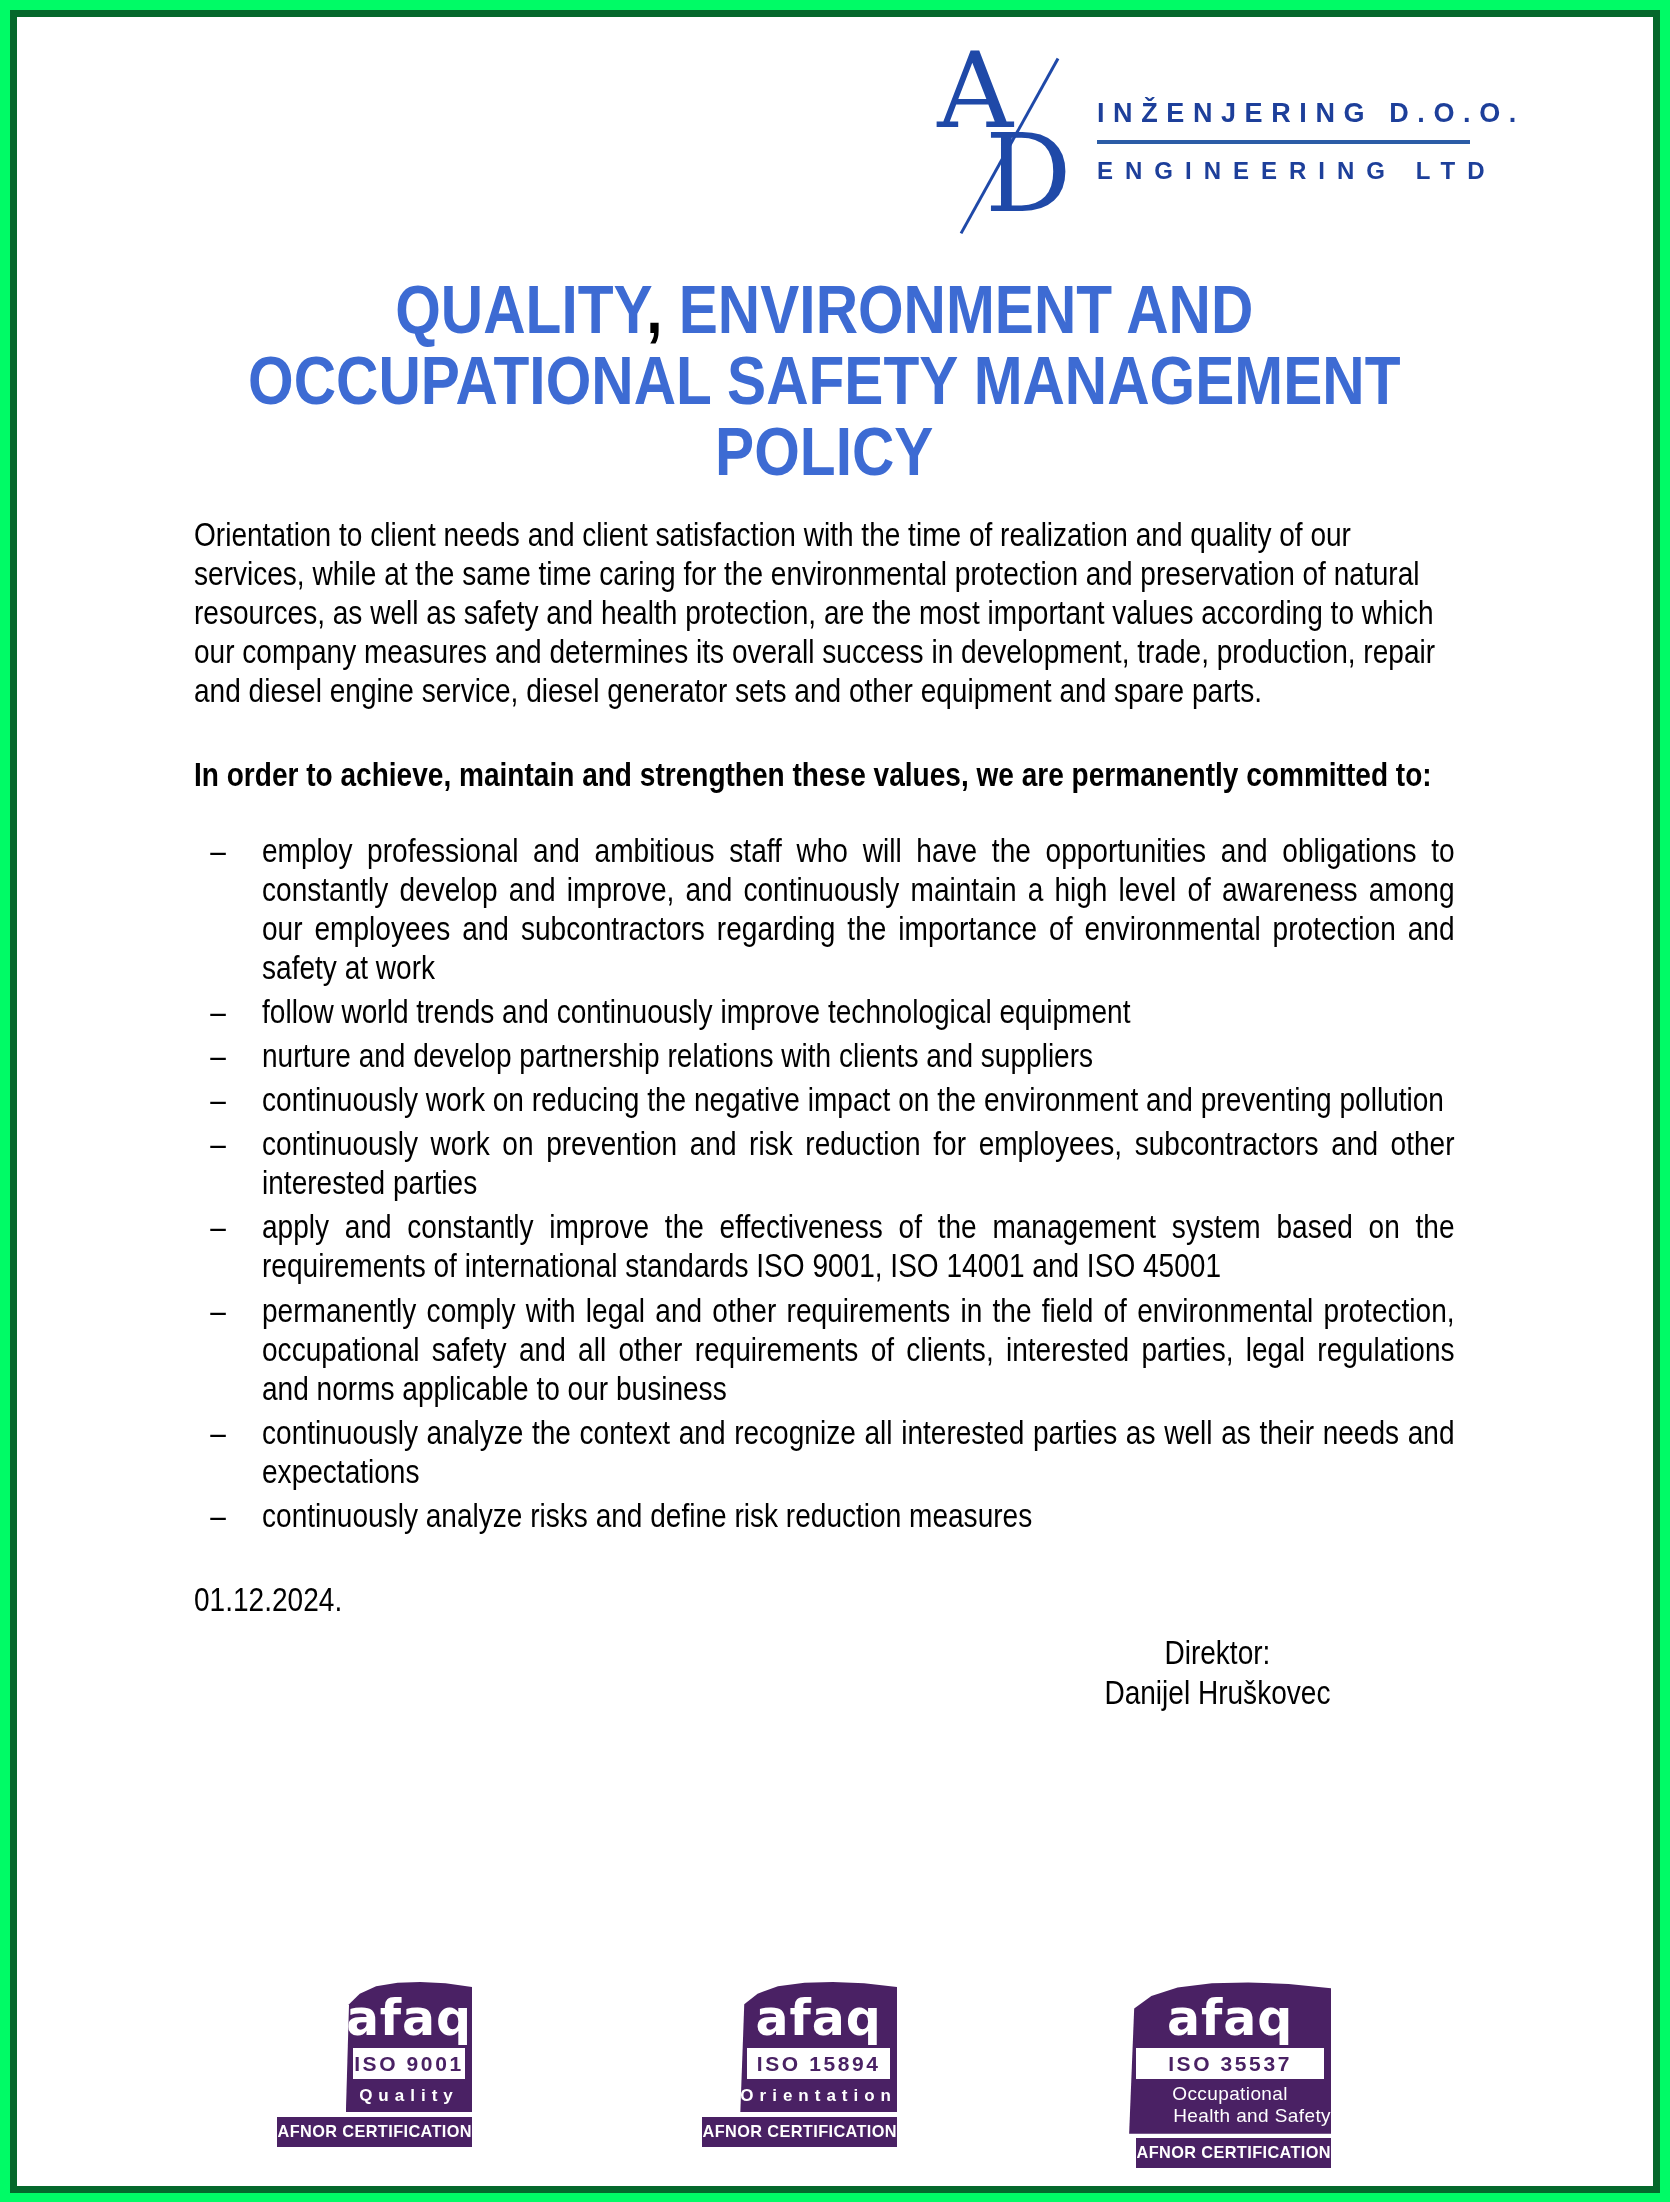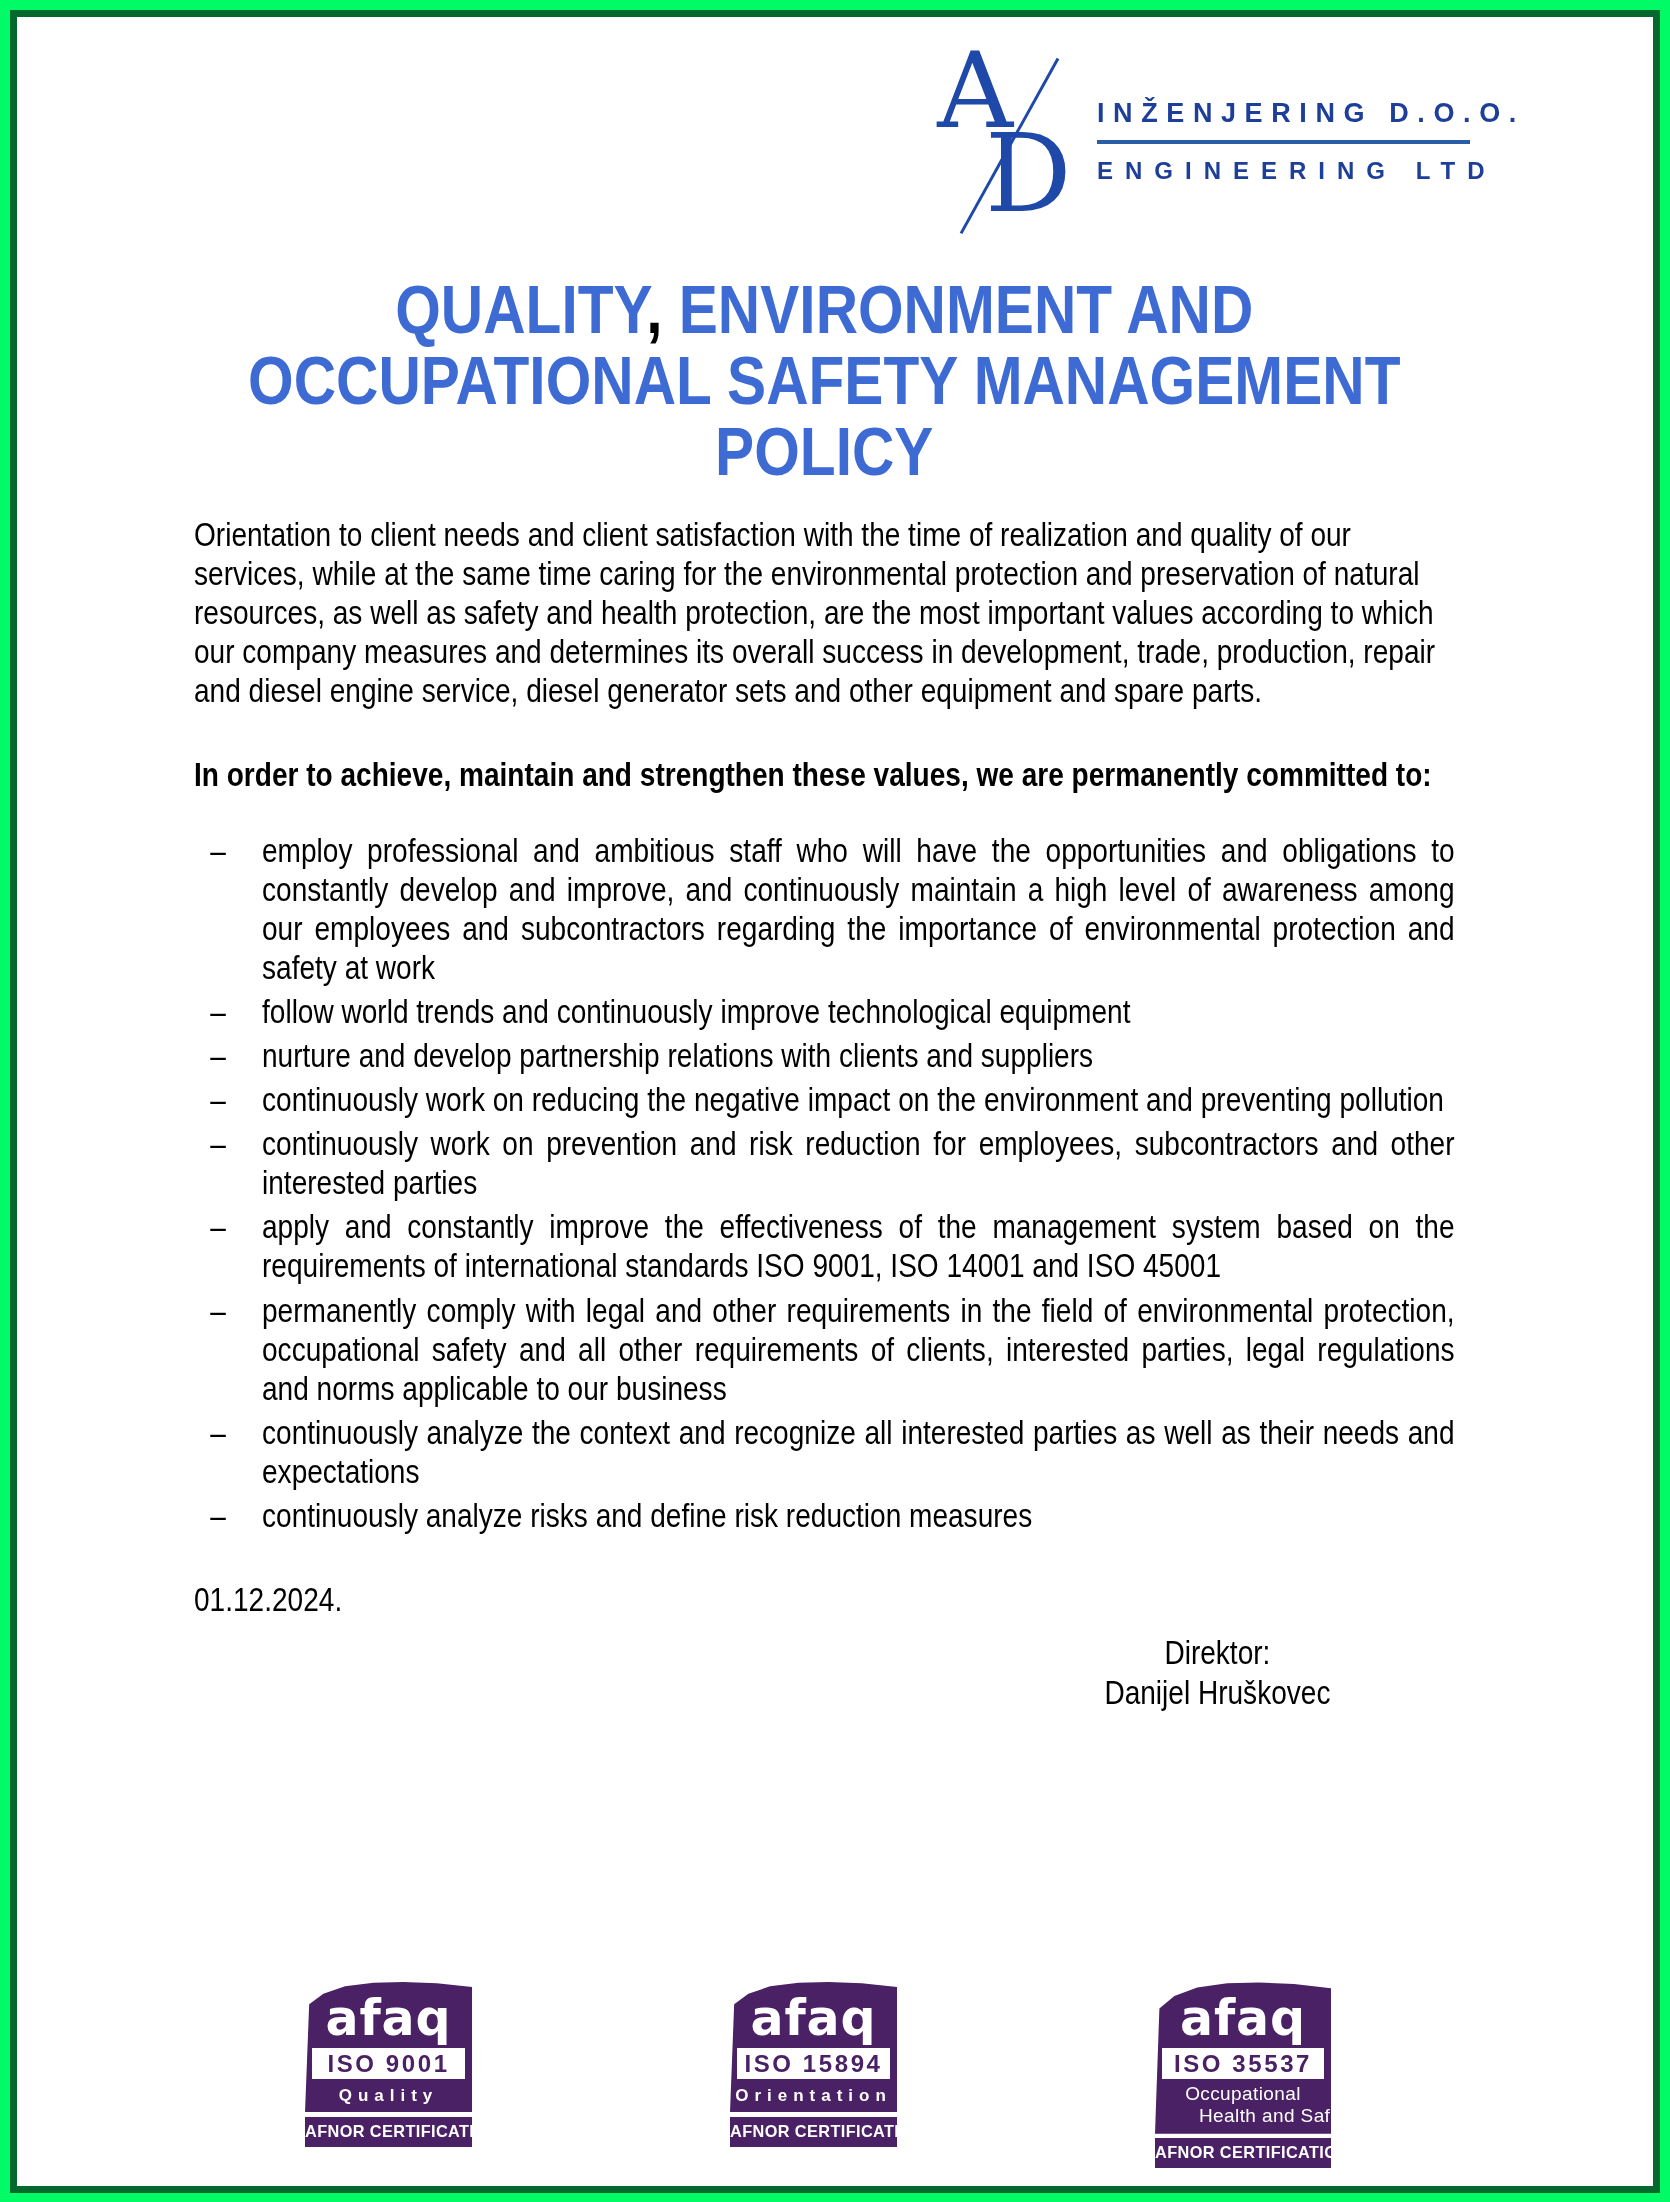--- a/index.html
+++ b/index.html
@@ -77,34 +77,34 @@
   ul.commit-list .dash { position: absolute; left: 19px; top: 0; }
   .doc-date { margin: 45px 0 0 0; }
   .signature { margin: 13.8px 0 0 989px; width: 430px; text-align: center; line-height: 40px; }
 
   
   .cert-row {
     position: absolute; left: 305px; top: 1979px; width: 1026px;
     display: flex; justify-content: space-between; align-items: flex-start;
     z-index: 2;
   }
-  .badge { display: flex; flex-direction: column; width: 167px; }
+  .badge { display: flex; flex-direction: column; width: 167px; align-items: flex-end; }
   .badge.wide { width: 176px; }
   .badge-main {
     background: #4a2164; color: #ffffff; padding-bottom: 7.7px;
     clip-path: polygon(2.5% 19%, 11% 11%, 24% 5.5%, 41% 2.8%, 59% 2.2%, 79% 3.2%, 100% 6%, 100% 100%, 0% 100%);
   }
   .afaq-wordmark {
     font-family: "DejaVu Sans", sans-serif; font-weight: bold;
     font-size: 49px; line-height: 52px; text-align: center; margin-top: 13.8px;
     letter-spacing: 0.9px;
   }
   .iso-band {
     background: #ffffff; color: #4a2164; margin: 3.4px 6.9px 0 6.9px;
-    font-weight: bold; font-size: 24px; line-height: 23px; letter-spacing: 2.6px;
+    font-weight: bold; font-size: 21px; line-height: 23px; letter-spacing: 2.6px;
     text-align: center; padding: 4.3px 0 3.4px 0; white-space: nowrap;
   }
   .descriptor1 {
     text-align: center; font-weight: bold; font-size: 17px; line-height: 19px;
     letter-spacing: 6px; margin-top: 6.9px; white-space: nowrap;
   }
   .descriptor2 {
     text-align: center; font-weight: normal; font-size: 19px; line-height: 21.5px;
     letter-spacing: 0.4px; margin-top: 4.3px; white-space: nowrap;
   }

